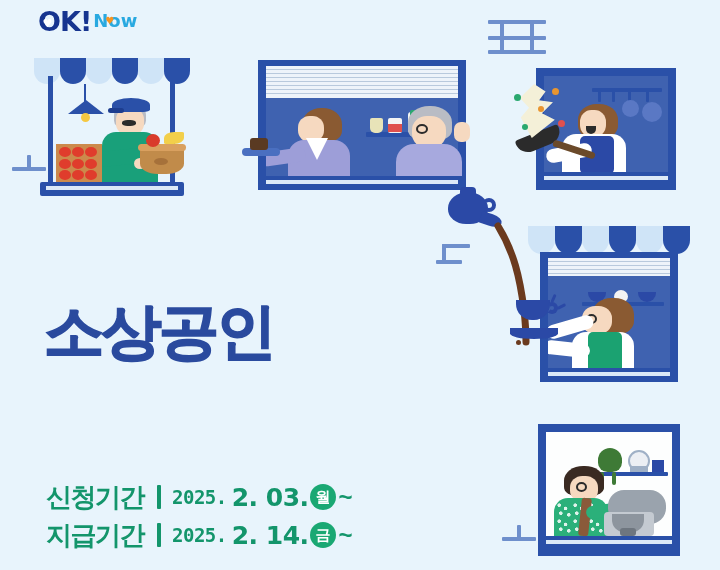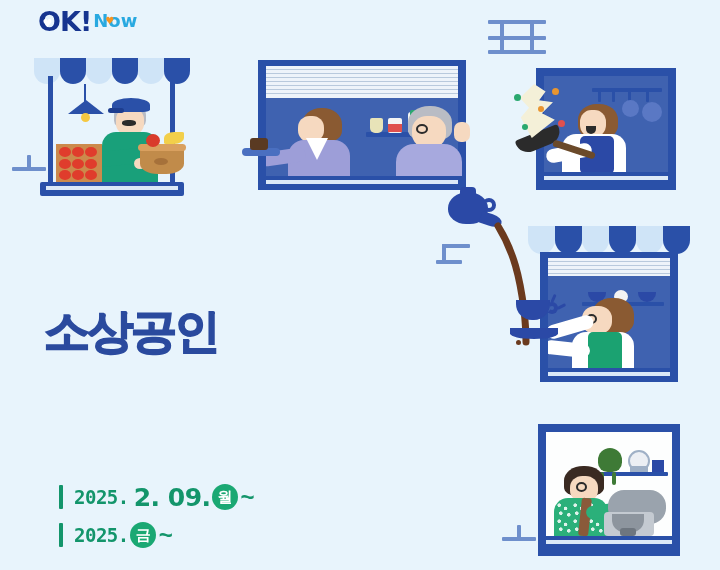--- a/index.html
+++ b/index.html
@@ -41,21 +41,21 @@
 
   
   .eyebrow {
     position:absolute; left:46px; top:238px;
     font-size:33px; font-weight:bold; color:#5878c0;
     letter-spacing:-1.5px;
     font-family:"DejaVu Sans","Liberation Sans",sans-serif;
   }
   .head1, .head2 {
     position:absolute; left:44px;
-    font-size:46px; font-weight:bold; color:#2a4a9e;
+    font-size:60px; font-weight:bold; color:#2a4a9e;
     letter-spacing:-2.5px; line-height:62px;
     font-family:"DejaVu Sans","Liberation Sans",sans-serif;
     -webkit-text-stroke:1.6px #2a4a9e;
   }
   .head1 { top:300px; }
   .head2 { top:380px; }
 
   
   .dates { position:absolute; left:46px; top:478px; }
   .dline { display:flex; align-items:center; height:38px; color:#13956b; }
@@ -365,27 +365,30 @@
       <div style="position:absolute;left:74px;top:96px;width:16px;height:8px;background:#6e767f;border-radius:3px;"></div>
     </div>
     <div class="sill" style="left:0;top:112px;width:142px;height:14px;"></div>
     <div style="position:absolute;left:8px;top:116px;width:126px;height:4px;background:#dce9f7;"></div>
   </div>
 
   <div class="head1">소상공인</div>
 
   <div class="dates">
     <div class="dline">
+      <span class="dlabel">신청기간</span>
       <span class="dbar"></span>
       <span class="dyear">2025.</span>
-      <span class="dmd">2. 09.</span>
+      <span class="dmd">2. 03.</span>
       <span class="dbadge">월</span>
       <span class="dtilde">~</span>
     </div>
     <div class="dline">
+      <span class="dlabel">지급기간</span>
       <span class="dbar"></span>
       <span class="dyear">2025.</span>
+      <span class="dmd">2. 14.</span>
       <span class="dbadge">금</span>
       <span class="dtilde">~</span>
     </div>
   </div>
 
 </div>
 
 </body></html>

